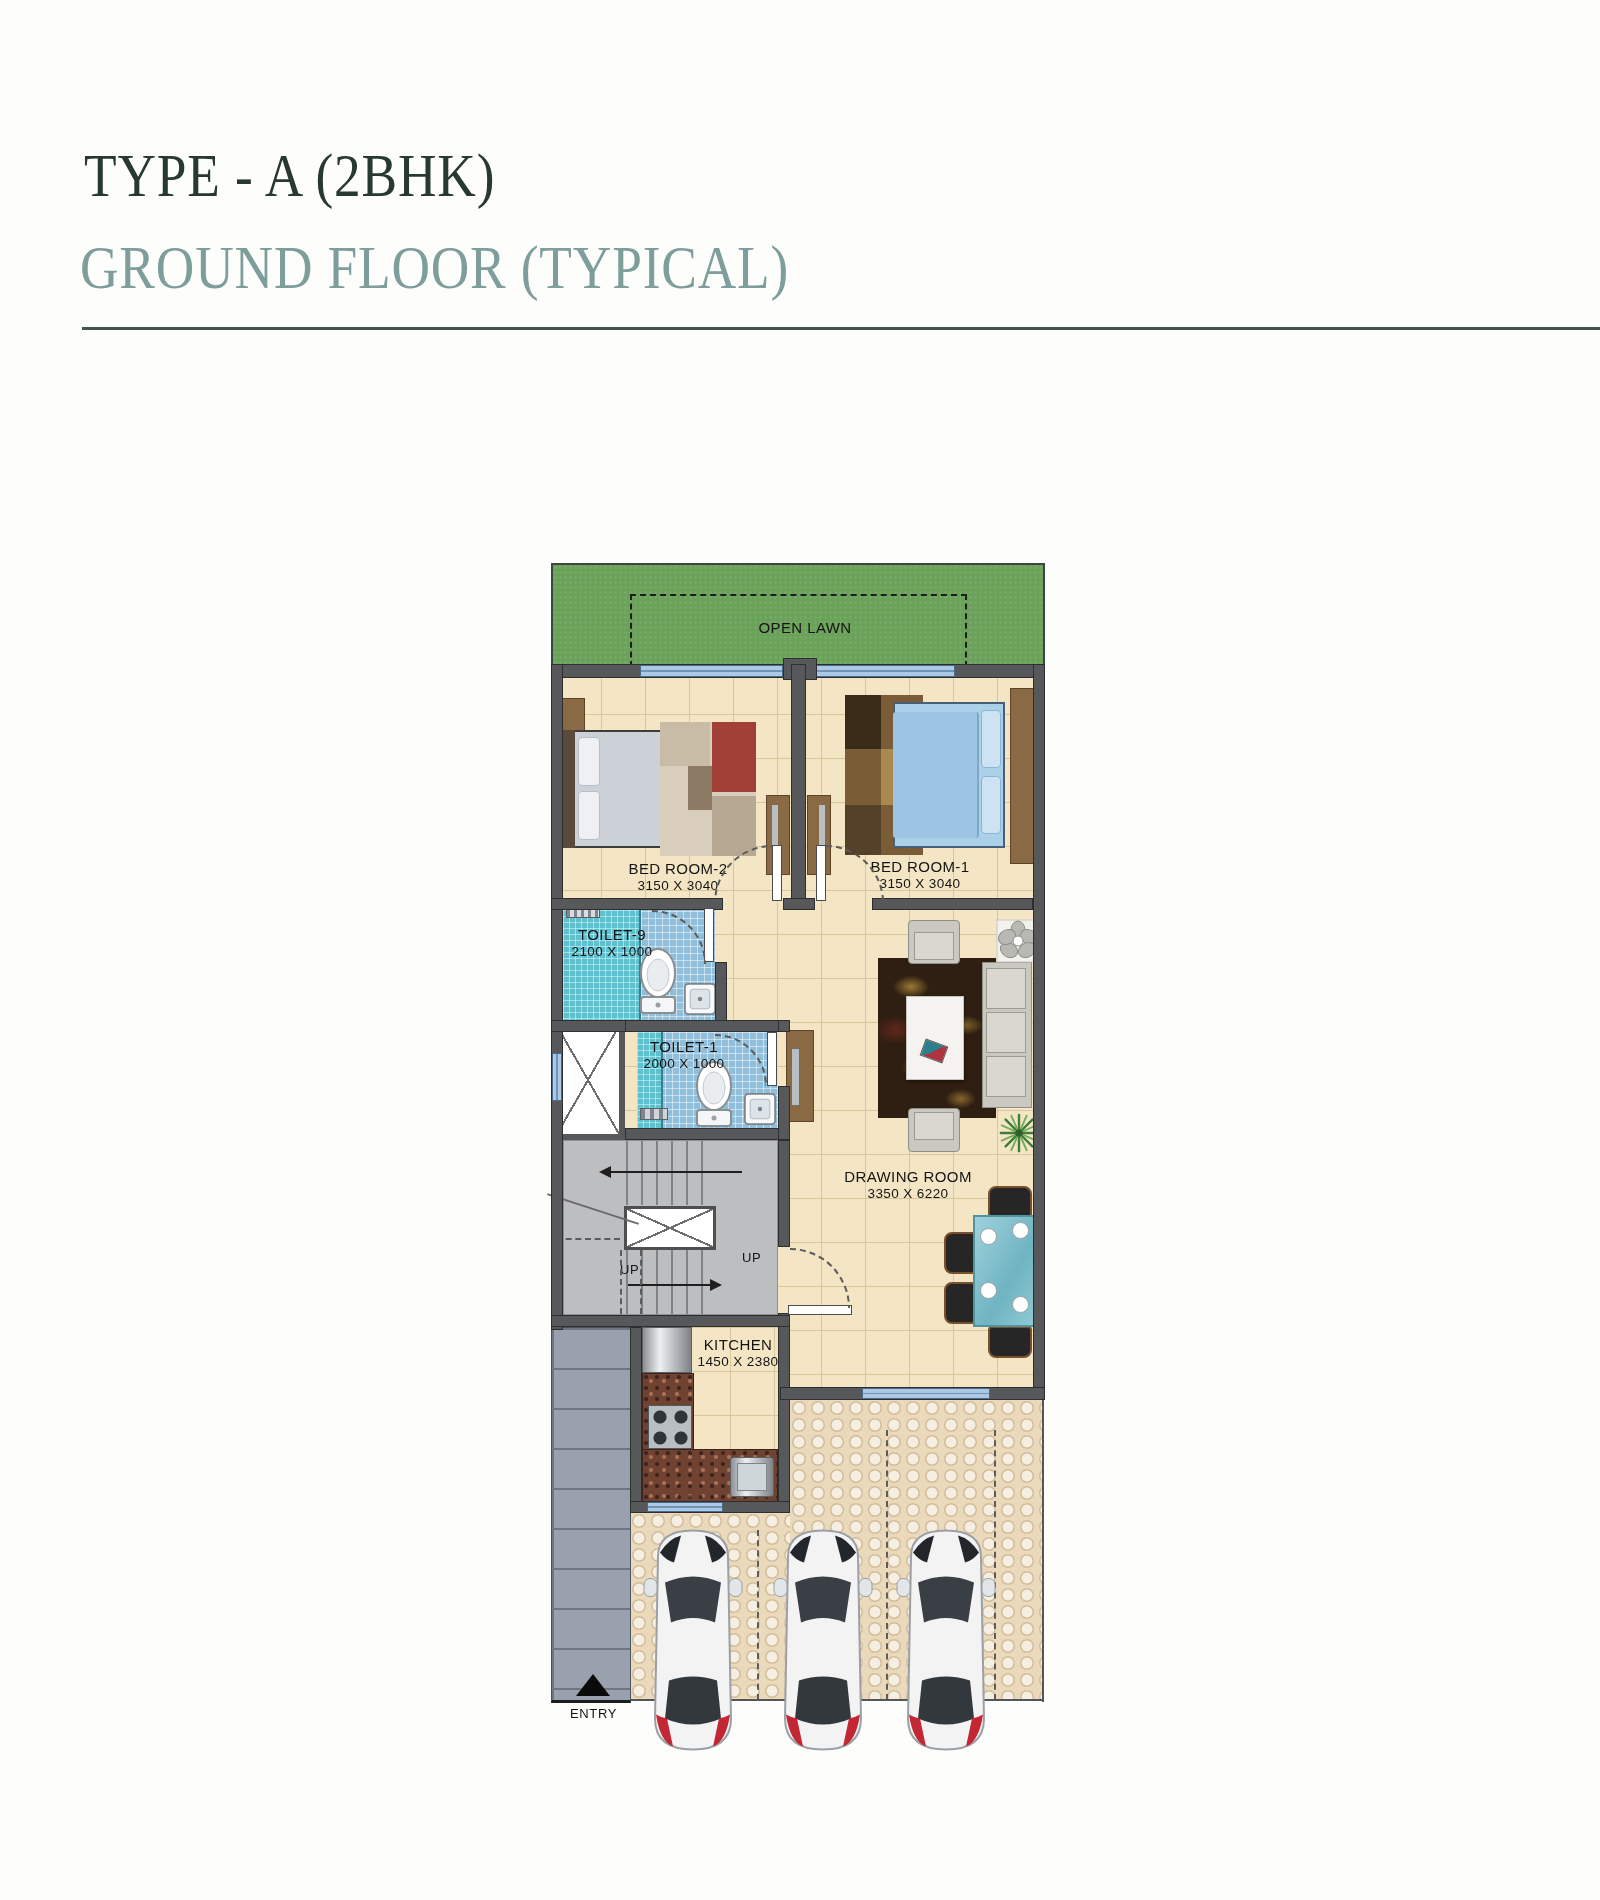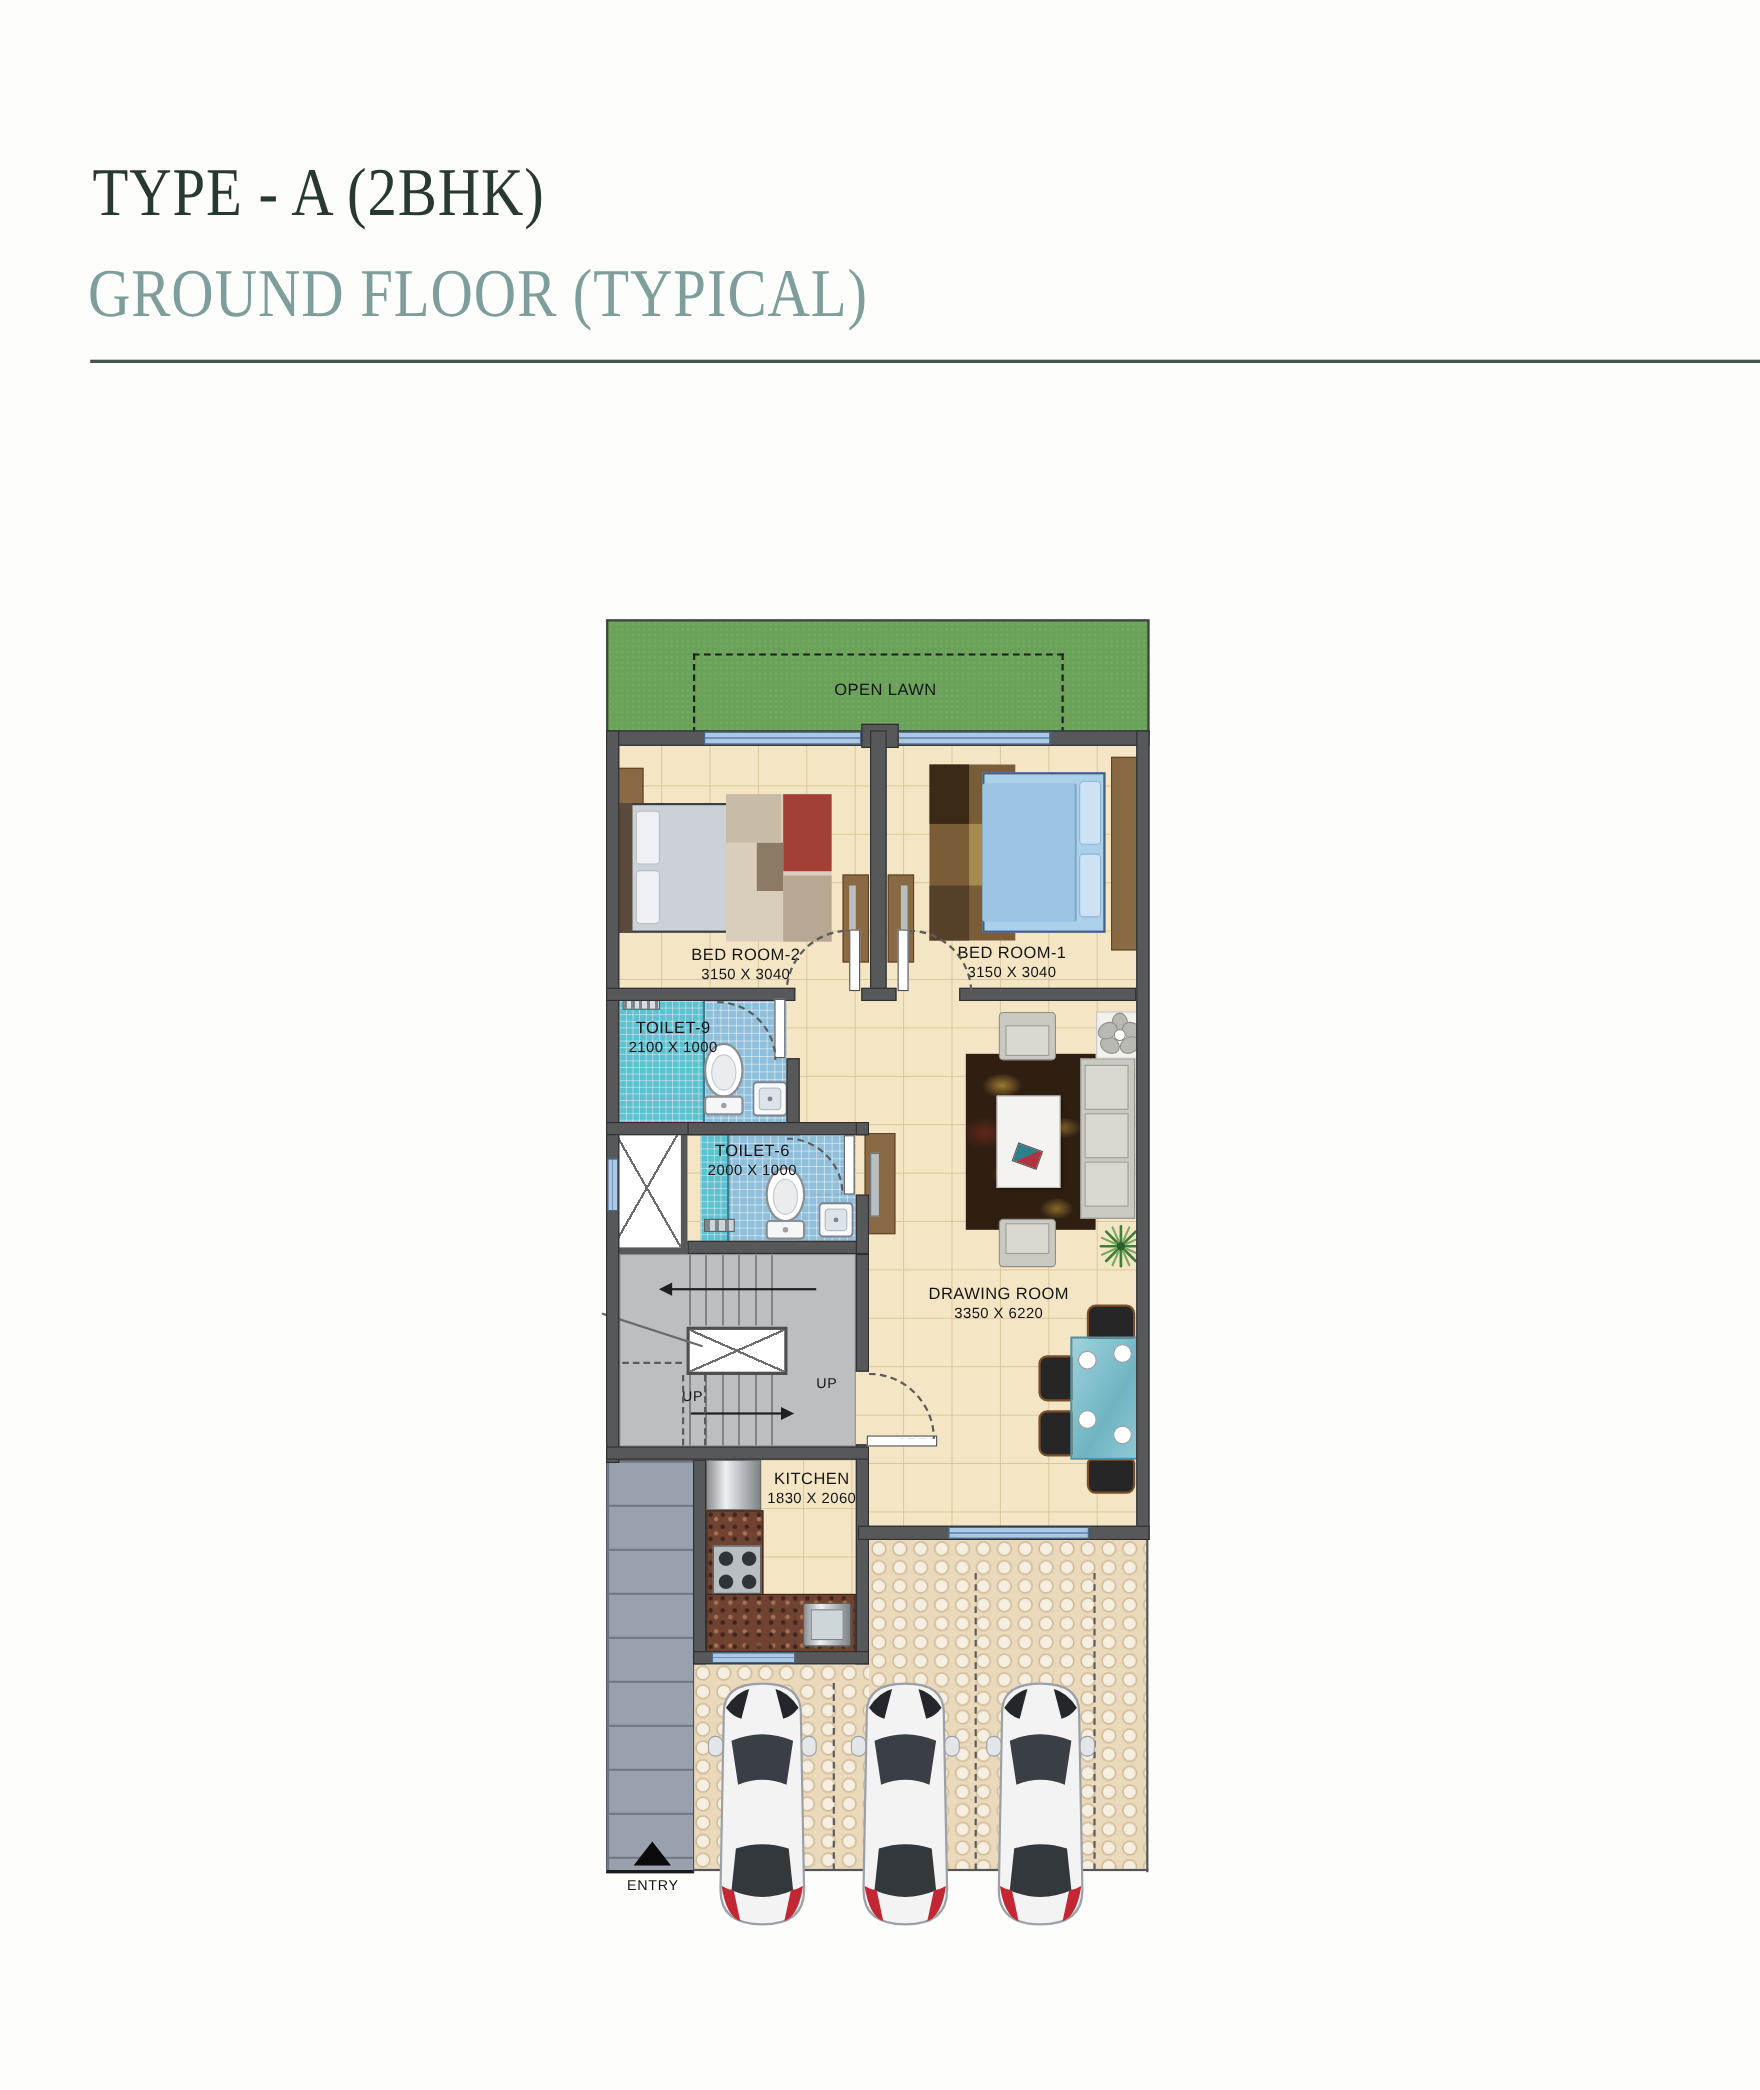--- a/index.html
+++ b/index.html
@@ -207,21 +207,21 @@
     <div class="abs mosaic" style="left:637px;top:1032px;width:141px;height:96px;"></div>
     <div class="abs mteal" style="left:637px;top:1032px;width:26px;height:96px;border-right:2px solid #3b7e8c;"></div>
     <svg class="abs" style="left:692px;top:1058px;width:44px;height:70px;">
         <use href="#wc"></use>
       </svg>
     <svg class="abs" style="left:744px;top:1092px;width:32px;height:34px;">
         <use href="#basin"></use>
       </svg>
     <div class="abs" style="left:640px;top:1108px;width:28px;height:12px;background:repeating-linear-gradient(90deg,#7e858c 0 4px,#cfd4d8 4px 9px);border:1px solid #5c6268;"></div>
     <div class="rlabel" style="left:630px;top:1038px;width:108px;">
-      <div class="rname">TOILET-6</div>
+      <div class="rname">TOILET-1</div>
       <div class="rdim">2000 X 1000</div>
     </div>
 
     <div class="abs stairbg" style="left:563px;top:1140px;width:215px;height:175px;"></div>
     <div class="abs steps" style="left:626px;top:1141px;width:88px;height:64px;"></div>
     <div class="abs steps" style="left:626px;top:1250px;width:88px;height:64px;"></div>
     <div class="abs xbox" style="left:624px;top:1206px;width:92px;height:44px;background-color:#fff;border:3px solid #4f4f50;"></div>
     <div class="abs" style="left:610px;top:1171px;width:132px;height:2px;background:#1f1f1f;"></div>
     <div class="abs" style="left:599px;top:1166px;width:0;height:0;border-top:6px solid transparent;border-bottom:6px solid transparent;border-right:12px solid #1f1f1f;"></div>
     <div class="abs" style="left:628px;top:1284px;width:84px;height:2px;background:#1f1f1f;"></div>
@@ -235,21 +235,21 @@
 
     <div class="abs silver" style="left:642px;top:1327px;width:50px;height:46px;"></div>
     <div class="abs granite" style="left:642px;top:1373px;width:52px;height:130px;"></div>
     <div class="abs granite" style="left:642px;top:1449px;width:136px;height:54px;"></div>
     <div class="abs" style="left:648px;top:1405px;width:44px;height:44px;background:#b9bec2;border:1.5px solid #55595d;
          background-image:radial-gradient(circle at 11px 11px,#2f3438 6px,transparent 7px),radial-gradient(circle at 32px 11px,#2f3438 6px,transparent 7px),radial-gradient(circle at 11px 32px,#2f3438 6px,transparent 7px),radial-gradient(circle at 32px 32px,#2f3438 6px,transparent 7px);"></div>
     <div class="abs silver" style="left:730px;top:1457px;width:44px;height:40px;border-radius:3px;"></div>
     <div class="abs" style="left:737px;top:1463px;width:30px;height:28px;background:#cfd6da;border:1px solid #7e8488;"></div>
     <div class="rlabel" style="left:676px;top:1336px;width:124px;">
       <div class="rname">KITCHEN</div>
-      <div class="rdim">1830 X 2060</div>
+      <div class="rdim">1450 X 2380</div>
     </div>
 
     <div class="abs wood" style="left:786px;top:1030px;width:28px;height:92px;"></div>
     <div class="abs" style="left:791px;top:1048px;width:9px;height:58px;background:#b9bec2;border:1px solid #6a6e72;"></div>
     <div class="abs" style="left:878px;top:958px;width:118px;height:160px;background:#2f1f12;
          background-image:radial-gradient(ellipse 26px 16px at 28% 18%,rgba(201,160,62,.7),transparent 70%),
                           radial-gradient(ellipse 30px 14px at 72% 42%,rgba(185,146,58,.65),transparent 70%),
                           radial-gradient(ellipse 26px 16px at 35% 68%,rgba(166,120,48,.6),transparent 70%),
                           radial-gradient(ellipse 22px 14px at 70% 88%,rgba(196,152,60,.6),transparent 70%),
                           radial-gradient(ellipse 30px 20px at 15% 45%,rgba(110,40,30,.8),transparent 72%);"></div>

